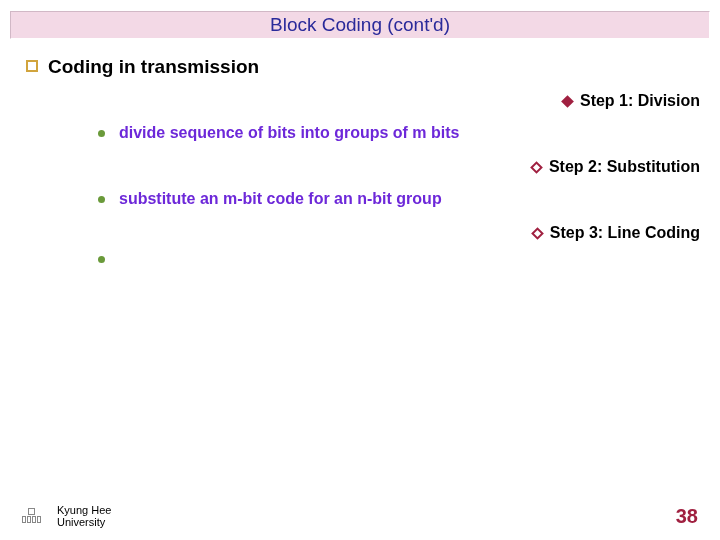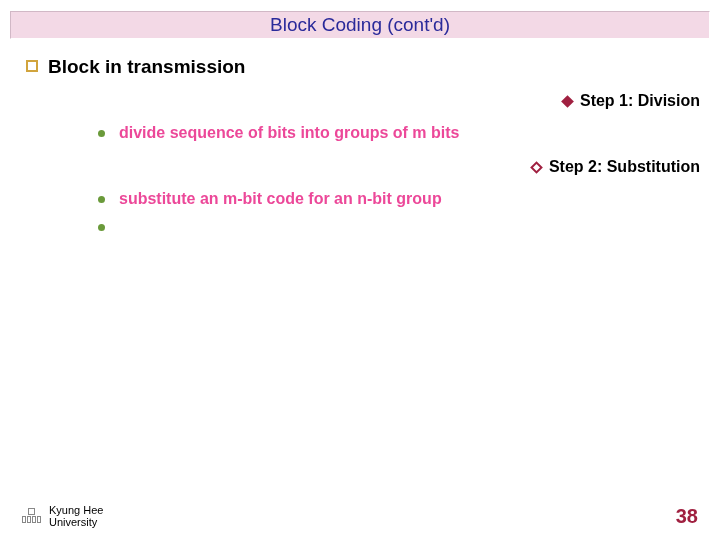--- a/index.html
+++ b/index.html
@@ -88,29 +88,29 @@
     width: 7px;
     height: 7px;
     background: #6a9a3a;
     border-radius: 50%;
     margin-right: 14px;
     flex-shrink: 0;
   }
   .level3 .text {
     font-size: 16px;
     font-weight: bold;
-    color: #ec4899;
+    color: #6d28d9;
   }
   .footer {
     position: absolute;
     bottom: 12px;
     left: 22px;
     display: flex;
     align-items: center;
-    gap: 8px;
+    gap: 16px;
   }
   .logo {
     display: flex;
     flex-direction: column;
     align-items: center;
     gap: 1px;
   }
   .logo-top {
     width: 7px;
     height: 7px;
@@ -145,41 +145,45 @@
 <body>
 
 <div class="title-bar">
   <span class="title-text">Block Coding (cont'd)</span>
 </div>
 
 <div class="content">
 
   <div class="level1">
     <div class="bullet-square"></div>
-    <div class="text">Block in transmission</div>
+    <div class="text">Coding in transmission</div>
   </div>
 
   <div class="level2">
     <div class="diamond solid"></div>
     <div class="text">Step 1: Division</div>
   </div>
   <div class="level3">
     <div class="dot"></div>
     <div class="text">divide sequence of bits into groups of m bits</div>
   </div>
 
   <div class="level2">
     <div class="diamond hollow"></div>
     <div class="text">Step 2: Substitution</div>
   </div>
   <div class="level3">
     <div class="dot"></div>
     <div class="text">substitute an m-bit code for an n-bit group</div>
   </div>
 
+  <div class="level2">
+    <div class="diamond hollow"></div>
+    <div class="text">Step 3: Line Coding</div>
+  </div>
   <div class="level3">
     <div class="dot"></div>
   </div>
 
 </div>
 
 <div class="footer">
   <div class="logo">
     <div class="logo-top"></div>
     <div class="logo-bot">

